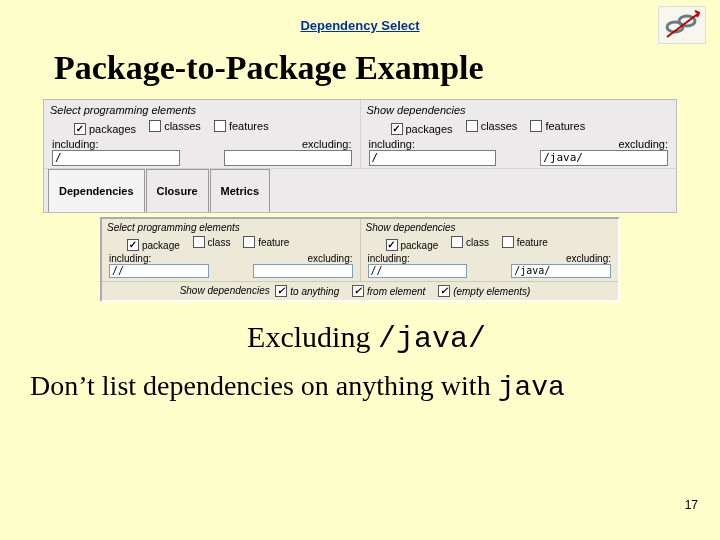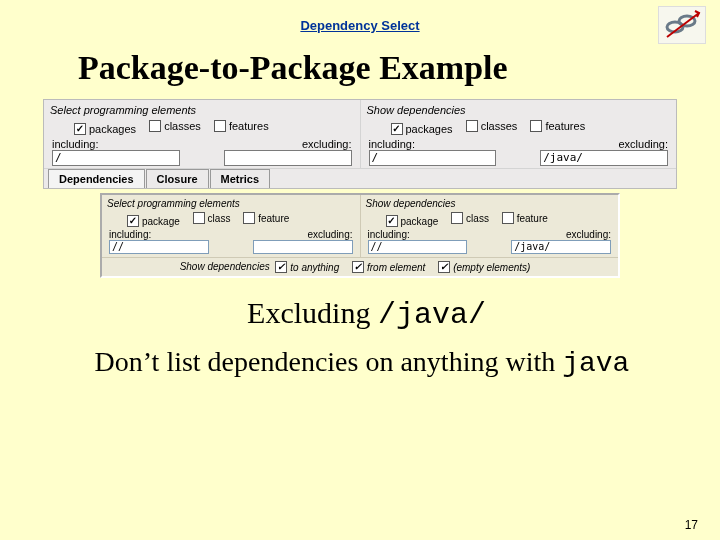--- a/index.html
+++ b/index.html
@@ -25,39 +25,38 @@
     background: #f7f7ee;
     border: 1px solid #ddd;
     display: flex; align-items: center; justify-content: center;
   }
   .logo svg { width: 42px; height: 32px; }
   .slide-title {
     font-family: "Times New Roman", serif;
     font-size: 34px;
     font-weight: bold;
     padding: 16px 16px 12px 54px;
-    margin-left: 24px;
   }
   .subtitle {
     font-family: "Times New Roman", serif;
     font-size: 30px;
     text-align: center;
     margin-top: 18px;
     padding-left: 13px;
   }
   .mono { font-family: "Courier New", monospace; }
   .body-text {
     font-family: "Times New Roman", serif;
     font-size: 28px;
-    text-align: center;
+    text-align: left;
     padding: 14px 26px 0 30px;
   }
   .page-num {
     position: absolute;
-    bottom: 8px; right: 22px;
+    bottom: 28px; right: 22px;
     font-size: 12px;
     font-family: Arial, sans-serif;
     color: #000;
   }
 
   
   .panel1 {
     margin: 0 auto;
     width: 634px;
     background: #eceaea;
@@ -81,21 +80,21 @@
   .ie-row { display: flex; gap: 40px; }
   .ie-cell { flex: 1; font-weight: normal; padding: 0 2px; }
   .ie-label { font-size: 11px; }
   .tf {
     width: 100%; height: 16px; background: #fff; border: 1px solid #7a7a7a;
     font-family: monospace; font-size: 11px; padding: 0 2px; line-height: 14px;
   }
   .p1-results { padding: 3px 6px; font-style: italic; border-top: 1px solid #d4d4d4; }
   .p1-tabs { display: flex; background: #eceaea; padding-left: 4px; border-top: 1px solid #d4d4d4;}
   .p1-tab {
-    padding: 3px 10px; font-size: 11px; font-weight: bold;
+    padding: 15px 10px; font-size: 11px; font-weight: bold;
     border: 1px solid #999; border-bottom: none;
     background: #eceaea; margin-right: 1px;
   }
   .p1-tab.active { background: #f4f4f4; }
   .p1-showline {
     text-align: center; padding: 4px 0; border-top: 1px solid #ccc;
   }
   .p1-showline .lbl { font-weight: bold; margin-right: 8px; }
 
   

